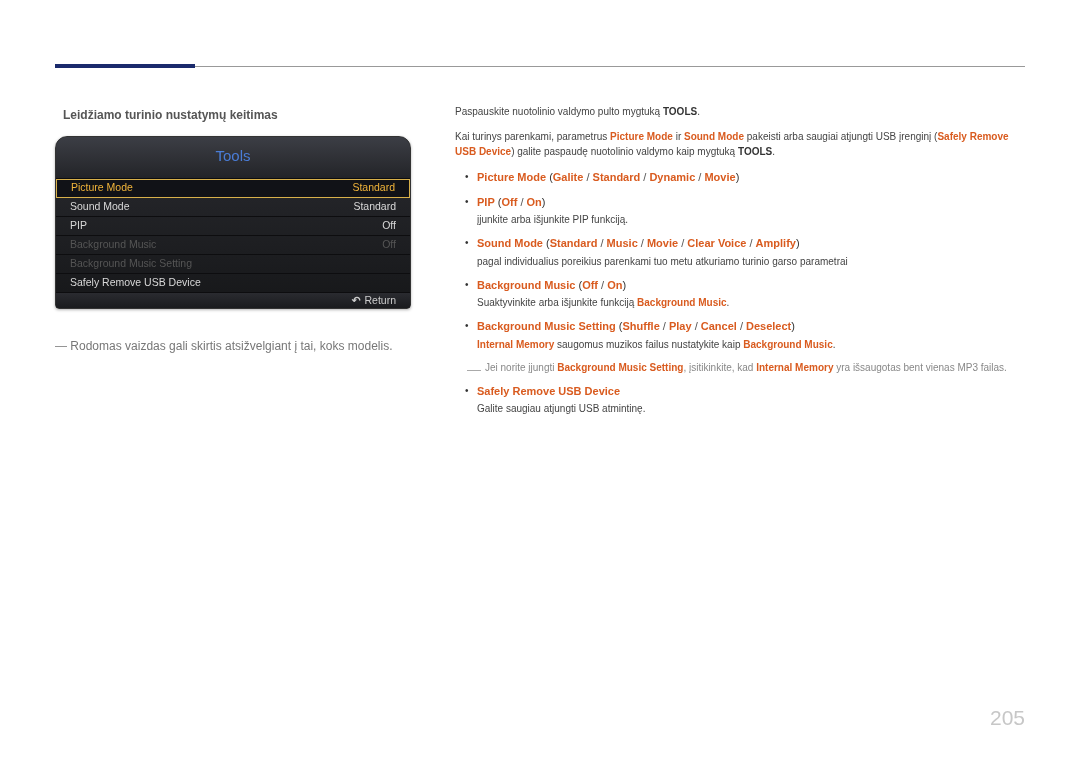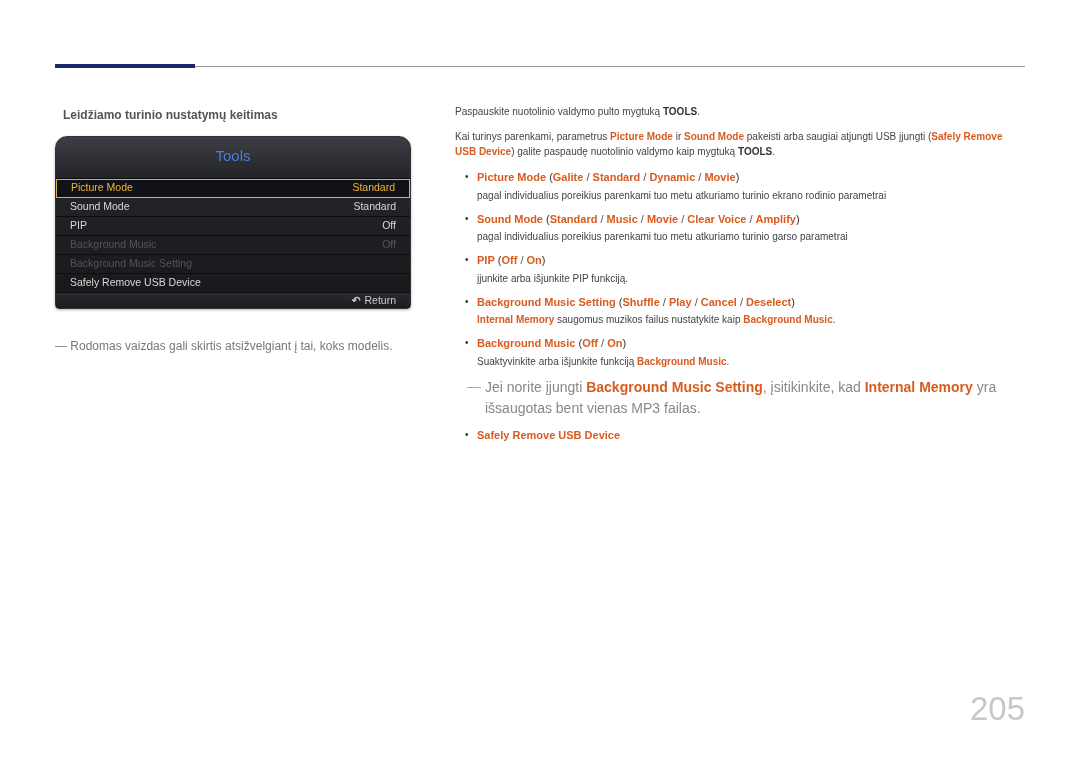--- a/index.html
+++ b/index.html
@@ -109,37 +109,37 @@
   ul.features { list-style: none; }
   ul.features > li { margin-bottom: 8px; padding-left: 22px; position: relative; }
   ul.features > li::before { content: "•"; position: absolute; left: 10px; top: 0; font-size: 10px; color: #333; }
   .hl, .orange { color: #d95b1f; font-weight: bold; }
   .slash { color: #555; font-weight: normal; }
   .bold { font-weight: bold; color: #333; }
   .sub { font-size: 10px; color: #444; margin-top: 2px; }
   .note-box {
     margin: 8px 0 8px 0;
     padding-left: 30px;
-    font-size: 14px;
+    font-size: 10px;
     color: #888;
     position: relative;
   }
   .note-box::before {
     content: "―";
     position: absolute;
     left: 12px;
     top: -1px;
     font-size: 14px;
     color: #aaa;
   }
   .page-num {
     position: absolute;
     right: 55px;
     bottom: 30px;
-    font-size: 33px;
+    font-size: 21px;
     color: #c7c7c7;
     font-weight: 300;
   }
 </style>
 </head>
 <body>
 
 <div class="top-rule"></div>
 <div class="top-rule-accent"></div>
 
@@ -180,54 +180,54 @@
   </div>
 
   <div class="note-line">Rodomas vaizdas gali skirtis atsižvelgiant į tai, koks modelis.</div>
 </div>
 
 <div class="right-col">
   <p class="para">
     <span>Paspauskite nuotolinio valdymo pulto mygtuką </span><span class="bold">TOOLS</span><span>.</span>
   </p>
   <p class="para">
-    <span>Kai turinys parenkami, parametrus </span><span class="orange">Picture Mode</span><span> ir </span><span class="orange">Sound Mode</span><span> pakeisti arba saugiai atjungti USB įjungti (</span><span class="orange">Safely Remove USB Device</span><span>) galite paspaudę nuotolinio valdymo kaip mygtuką </span><span class="bold">TOOLS</span><span>.</span>
+    <span>Kai turinys parenkami, parametrus </span><span class="orange">Picture Mode</span><span> ir </span><span class="orange">Sound Mode</span><span> pakeisti arba saugiai atjungti USB įrenginį (</span><span class="orange">Safely Remove USB Device</span><span>) galite paspaudę nuotolinio valdymo kaip mygtuką </span><span class="bold">TOOLS</span><span>.</span>
   </p>
 
   <ul class="features">
     <li>
       <span class="orange">Picture Mode</span><span> (</span><span class="orange">Galite</span><span class="slash"> / </span><span class="orange">Standard</span><span class="slash"> / </span><span class="orange">Dynamic</span><span class="slash"> / </span><span class="orange">Movie</span><span>)</span>
-      <div class="sub">pagal individualius poreikius parenkami tuo metu atkuriamo turinio ekrano rodinio parametrai</div>
+    </li>
+    <li>
+      <span class="orange">PIP</span><span> (</span><span class="orange">Off</span><span class="slash"> / </span><span class="orange">On</span><span>)</span>
+      <div class="sub">įjunkite arba išjunkite PIP funkciją.</div>
     </li>
     <li>
       <span class="orange">Sound Mode</span><span> (</span><span class="orange">Standard</span><span class="slash"> / </span><span class="orange">Music</span><span class="slash"> / </span><span class="orange">Movie</span><span class="slash"> / </span><span class="orange">Clear Voice</span><span class="slash"> / </span><span class="orange">Amplify</span><span>)</span>
       <div class="sub">pagal individualius poreikius parenkami tuo metu atkuriamo turinio garso parametrai</div>
     </li>
     <li>
-      <span class="orange">PIP</span><span> (</span><span class="orange">Off</span><span class="slash"> / </span><span class="orange">On</span><span>)</span>
-      <div class="sub">įjunkite arba išjunkite PIP funkciją.</div>
+      <span class="orange">Background Music</span><span> (</span><span class="orange">Off</span><span class="slash"> / </span><span class="orange">On</span><span>)</span>
+      <div class="sub">
+        <span>Suaktyvinkite arba išjunkite funkciją </span><span class="orange">Background Music</span><span>.</span>
+      </div>
     </li>
     <li>
       <span class="orange">Background Music Setting</span><span> (</span><span class="orange">Shuffle</span><span class="slash"> / </span><span class="orange">Play</span><span class="slash"> / </span><span class="orange">Cancel</span><span class="slash"> / </span><span class="orange">Deselect</span><span>)</span>
       <div class="sub">
         <span class="orange">Internal Memory</span><span> saugomus muzikos failus nustatykite kaip </span><span class="orange">Background Music</span><span>.</span>
       </div>
     </li>
-    <li>
-      <span class="orange">Background Music</span><span> (</span><span class="orange">Off</span><span class="slash"> / </span><span class="orange">On</span><span>)</span>
-      <div class="sub">
-        <span>Suaktyvinkite arba išjunkite funkciją </span><span class="orange">Background Music</span><span>.</span>
-      </div>
-    </li>
   </ul>
 
   <div class="note-box">
     <span>Jei norite įjungti </span><span class="orange">Background Music Setting</span><span>, įsitikinkite, kad </span><span class="orange">Internal Memory</span><span> yra išsaugotas bent vienas MP3 failas.</span>
   </div>
 
   <ul class="features">
     <li>
       <span class="orange">Safely Remove USB Device</span>
+      <div class="sub">Galite saugiau atjungti USB atmintinę.</div>
     </li>
   </ul>
 </div>
 
 <div class="page-num">205</div>
 
 </body></html>

